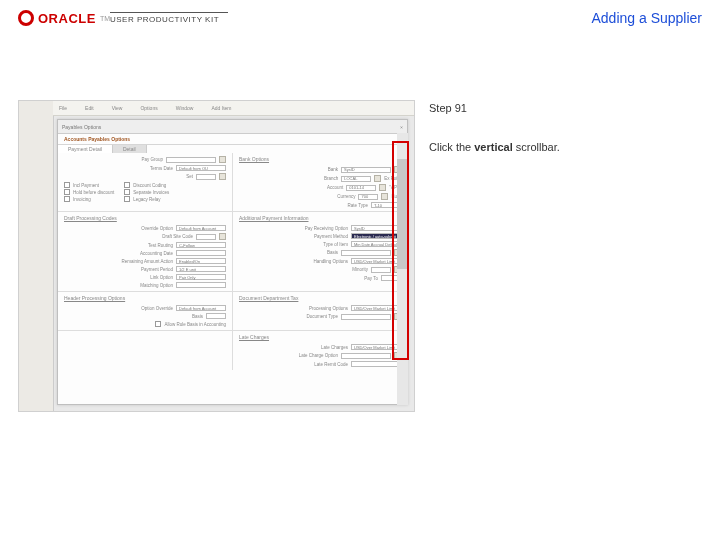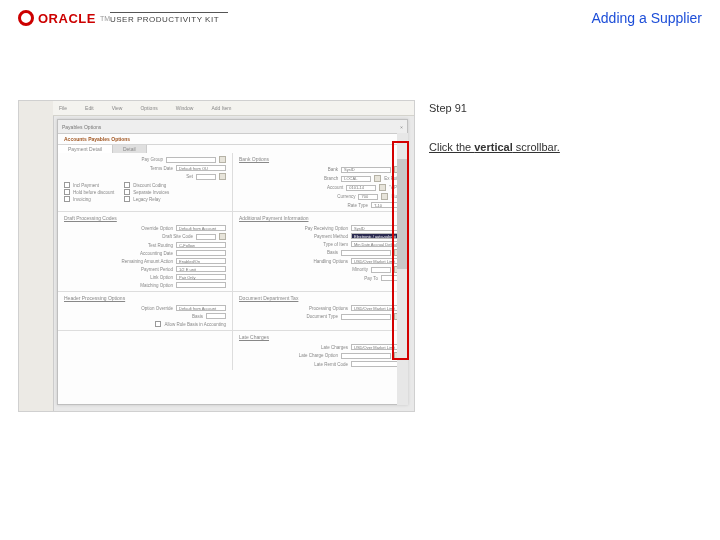--- a/index.html
+++ b/index.html
@@ -37,21 +37,21 @@
   .fld .inp.dark{background:#2a2a50;color:#fff;}
   .fld .icon{width:7px;height:7px;background:#e7e4da;border:1px solid #b5b2a6;box-sizing:border-box;}
   .chk-row{display:flex;align-items:center;gap:3px;font-size:4.5px;color:#888;}
   .chk{width:6px;height:6px;border:1px solid #999;background:#fff;box-sizing:border-box;}
   .s-scroll{position:absolute;top:18px;right:6px;width:11px;bottom:6px;z-index:5;}
   .s-scroll-track{position:absolute;top:14px;bottom:0;left:0;right:0;background:#e7e7e7;}
   .s-scroll-thumb{position:absolute;top:40px;height:110px;left:0;right:0;background:#c8c8c8;}
   .highlight{position:absolute;top:40px;right:5px;width:13px;height:215px;border:2px solid #d40000;pointer-events:none;z-index:10;}
   .instr{flex:1;font-size:11px;padding-top:2px;}
   .step{margin-bottom:26px;}
-  .desc{line-height:1.4;text-decoration:underline;}
+  .desc{line-height:1.4;}
 </style>
 </head>
 <body>
 
 <div class="page">
   <div class="topbar">
     <div class="brand">
       <div class="brand-row">
         <span class="o-logo"></span>
         <span class="o-word">ORACLE</span>

